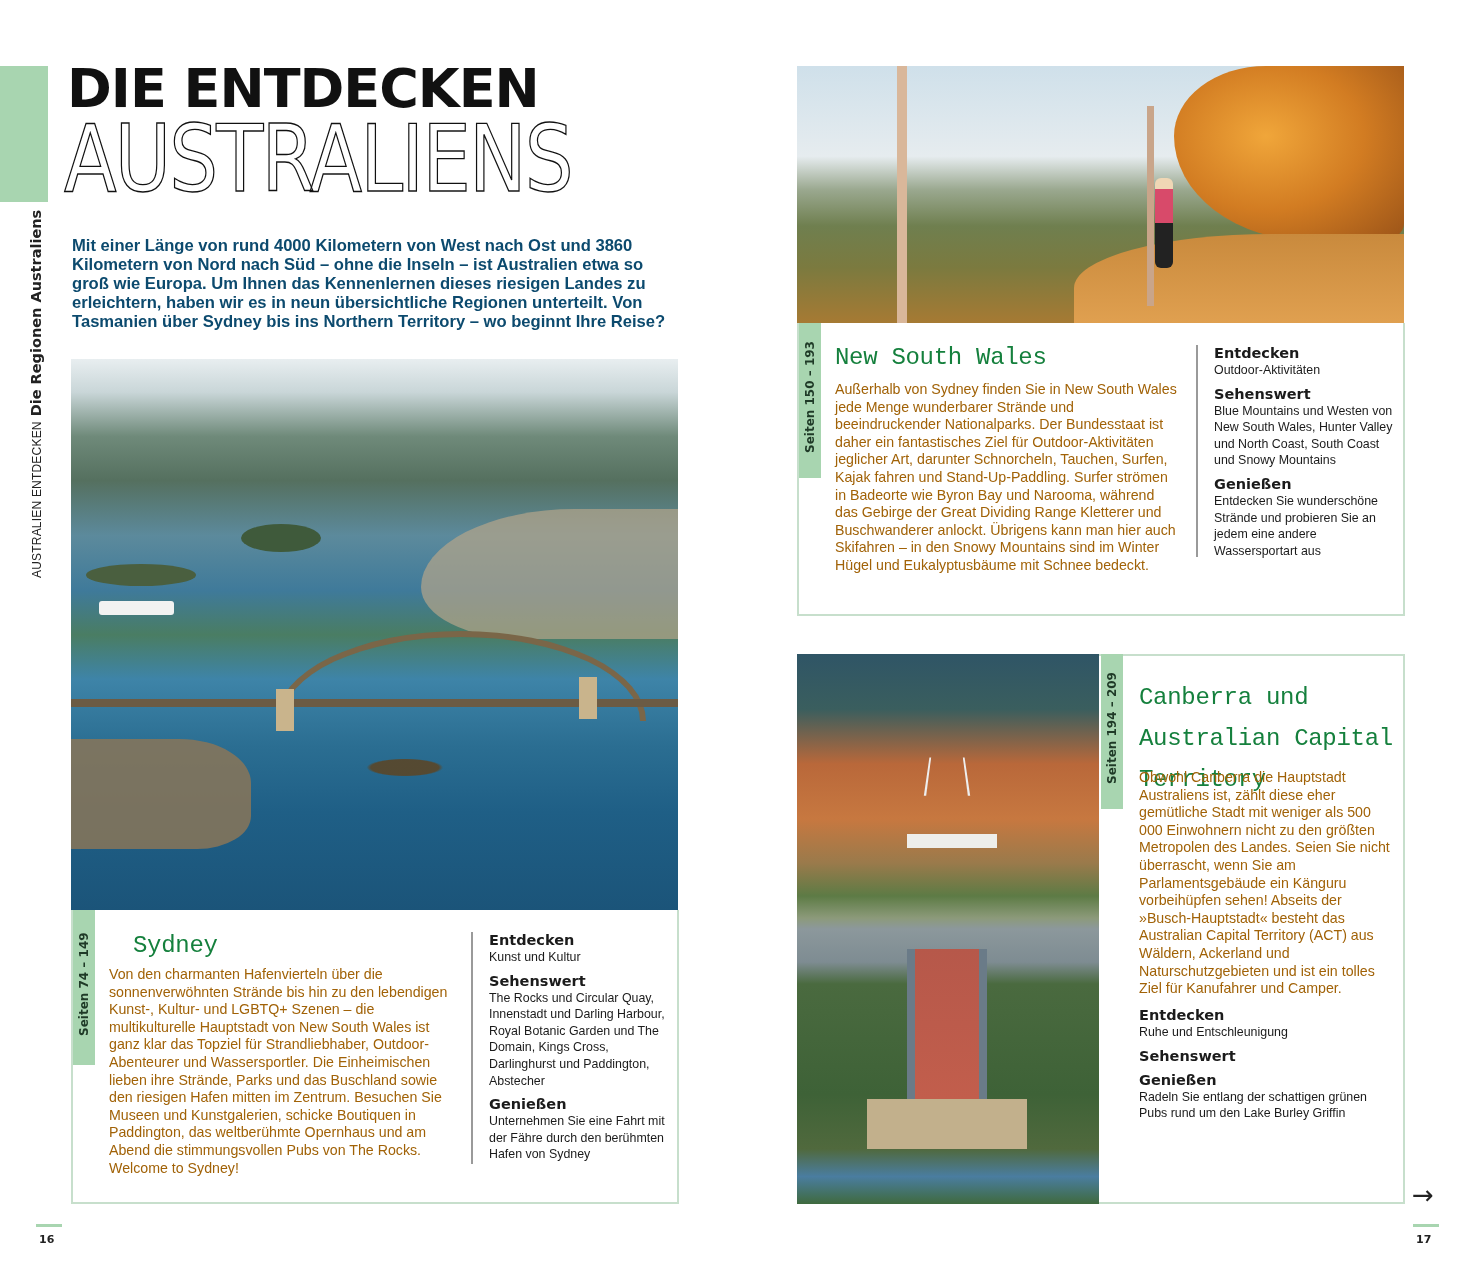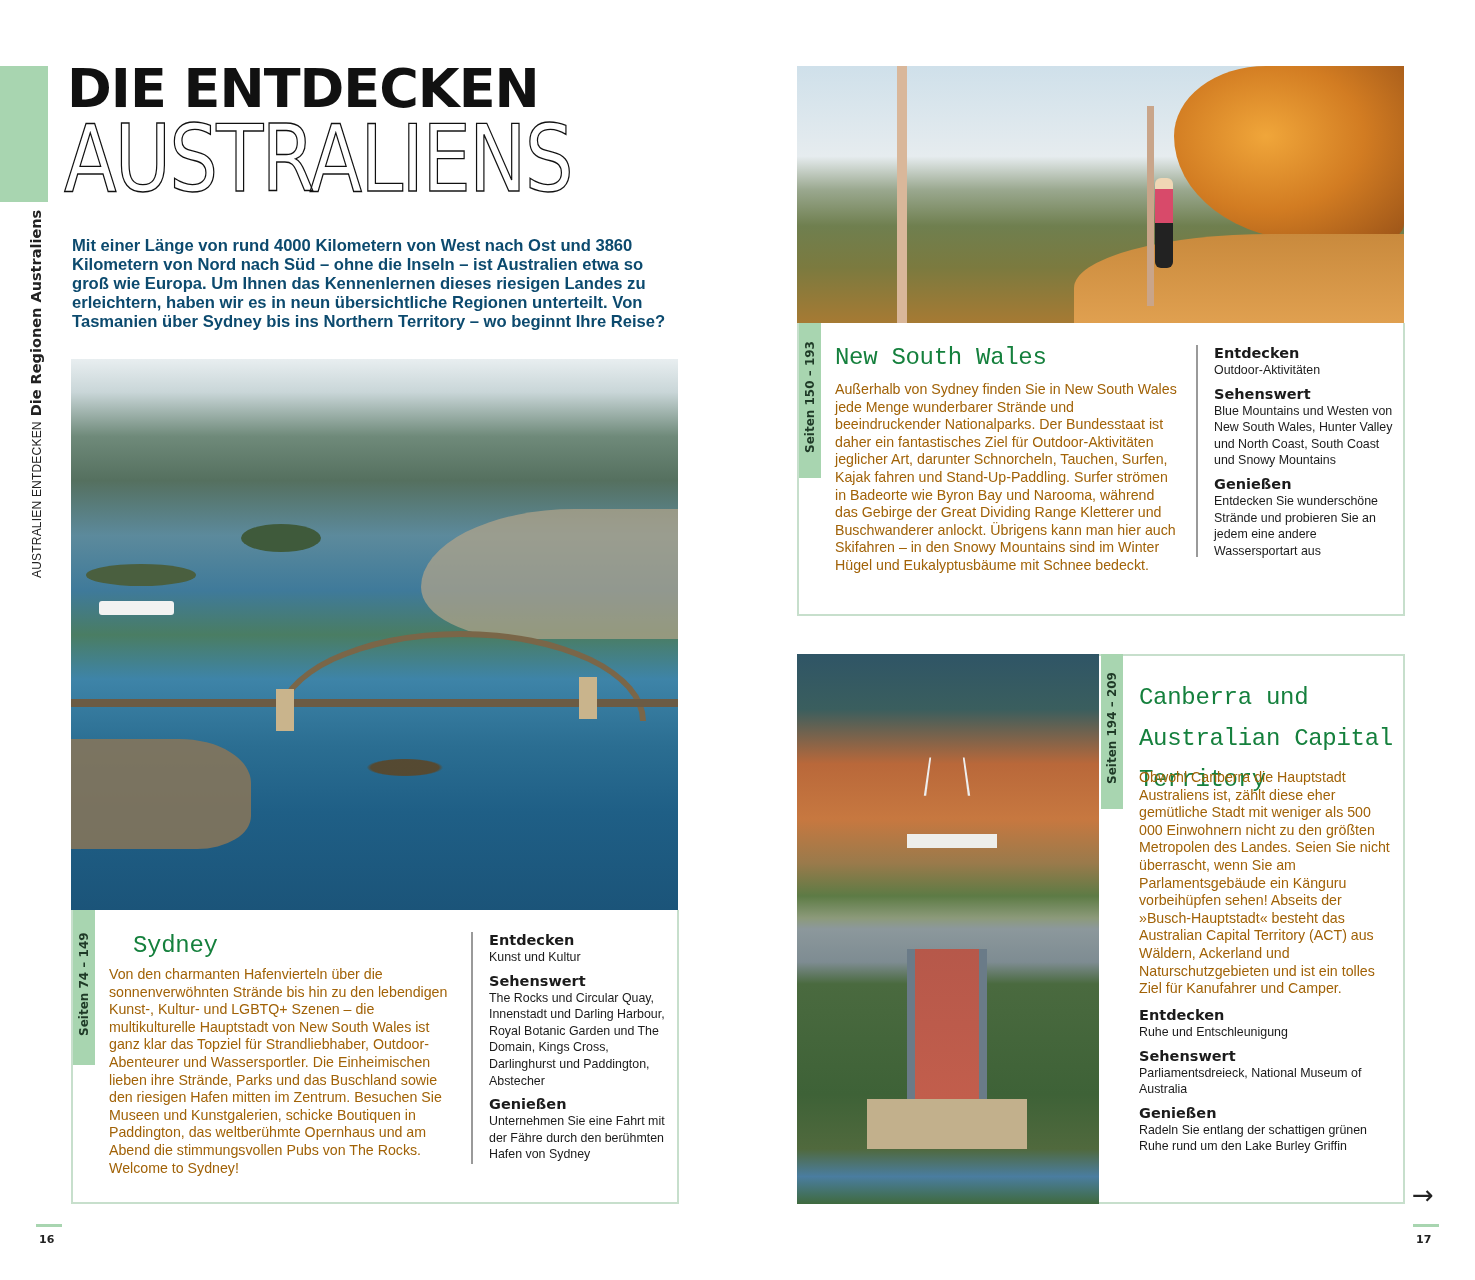--- a/index.html
+++ b/index.html
@@ -200,20 +200,19 @@
 <div class="abs tab tab-canberra"></div>
 <div class="abs tab-text" style="left:1105px; top:784px;">Seiten 194 – 209</div>
 
 <div class="abs region-title" style="left:1139px; top:677px; width:260px; line-height:41px;">Canberra und Australian Capital Territory</div>
 <div class="abs body-text" style="left:1139px; top:769px; width:255px;">Obwohl Canberra die Hauptstadt Australiens ist, zählt diese eher gemütliche Stadt mit weniger als 500 000 Einwohnern nicht zu den größten Metropolen des Landes. Seien Sie nicht überrascht, wenn Sie am Parlamentsgebäude ein Känguru vorbeihüpfen sehen! Abseits der »Busch-Hauptstadt« besteht das Australian Capital Territory (ACT) aus Wäldern, Ackerland und Naturschutzgebieten und ist ein tolles Ziel für Kanufahrer und Camper.</div>
 
 <div class="abs side-col-nb" style="left:1139px; top:1007px; width:255px;">
   <h4>Entdecken</h4>
   <p>Ruhe und Entschleunigung</p>
   <h4>Sehenswert</h4>
-  <p>Parliamentsdreieck, National Museum of Australia</p>
   <h4>Genießen</h4>
-  <p>Radeln Sie entlang der schattigen grünen Ruhe rund um den Lake Burley Griffin</p>
+  <p>Radeln Sie entlang der schattigen grünen Pubs rund um den Lake Burley Griffin</p>
 </div>
 
 <div class="abs next-arrow" style="left:1412px; top:1182px;">→</div>
 <div class="abs page-rule" style="left:1413px; top:1224px;"></div>
 <div class="abs page-num" style="left:1416px; top:1233px;">17</div>
 
 </body></html>

